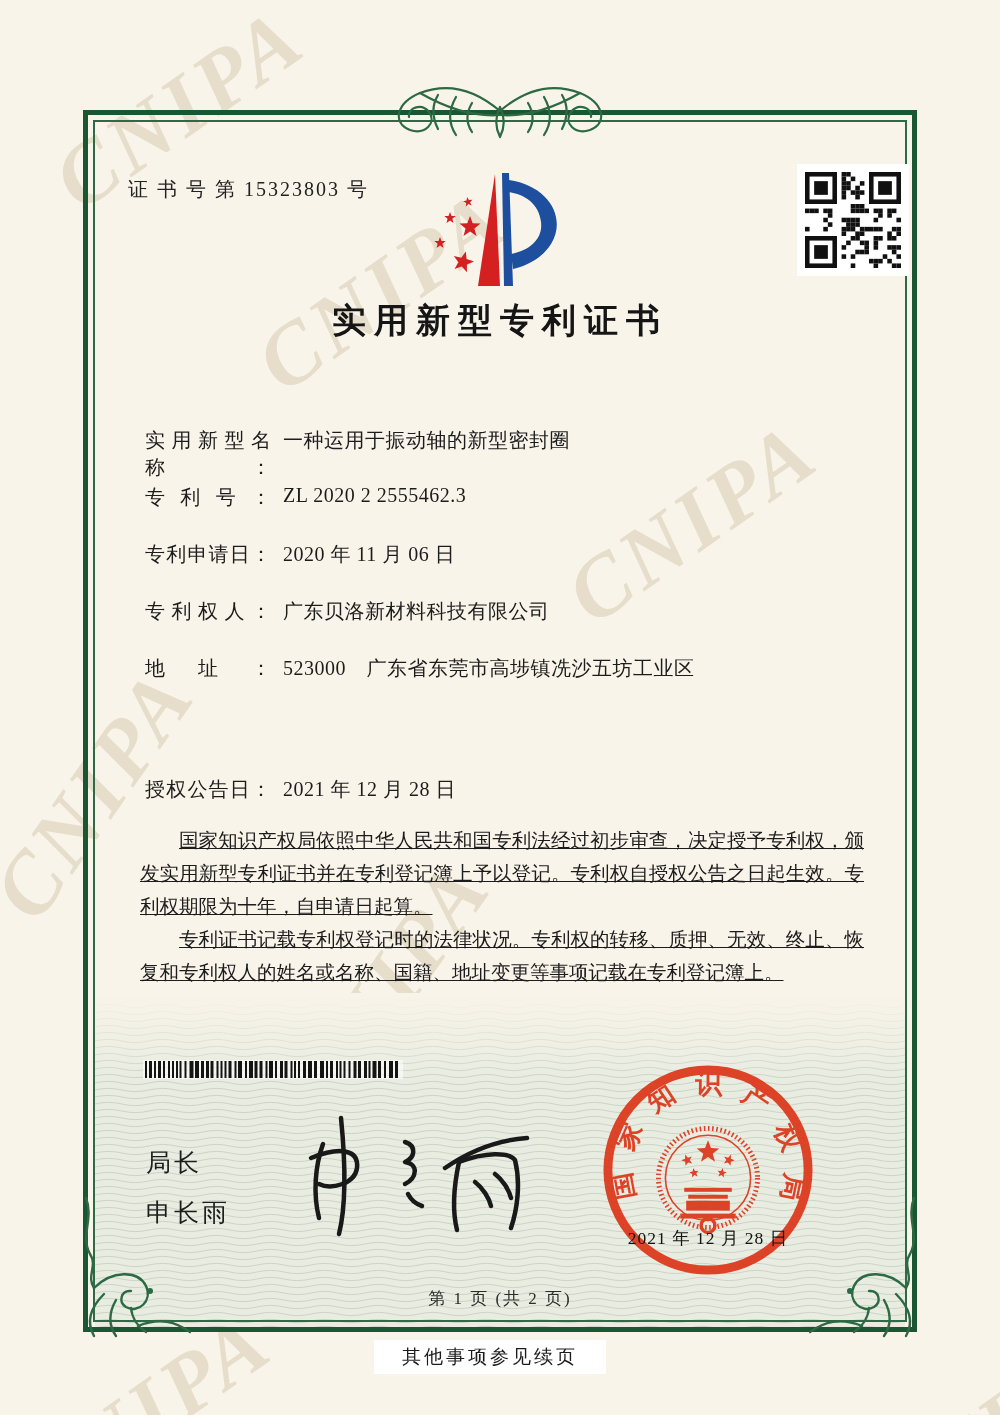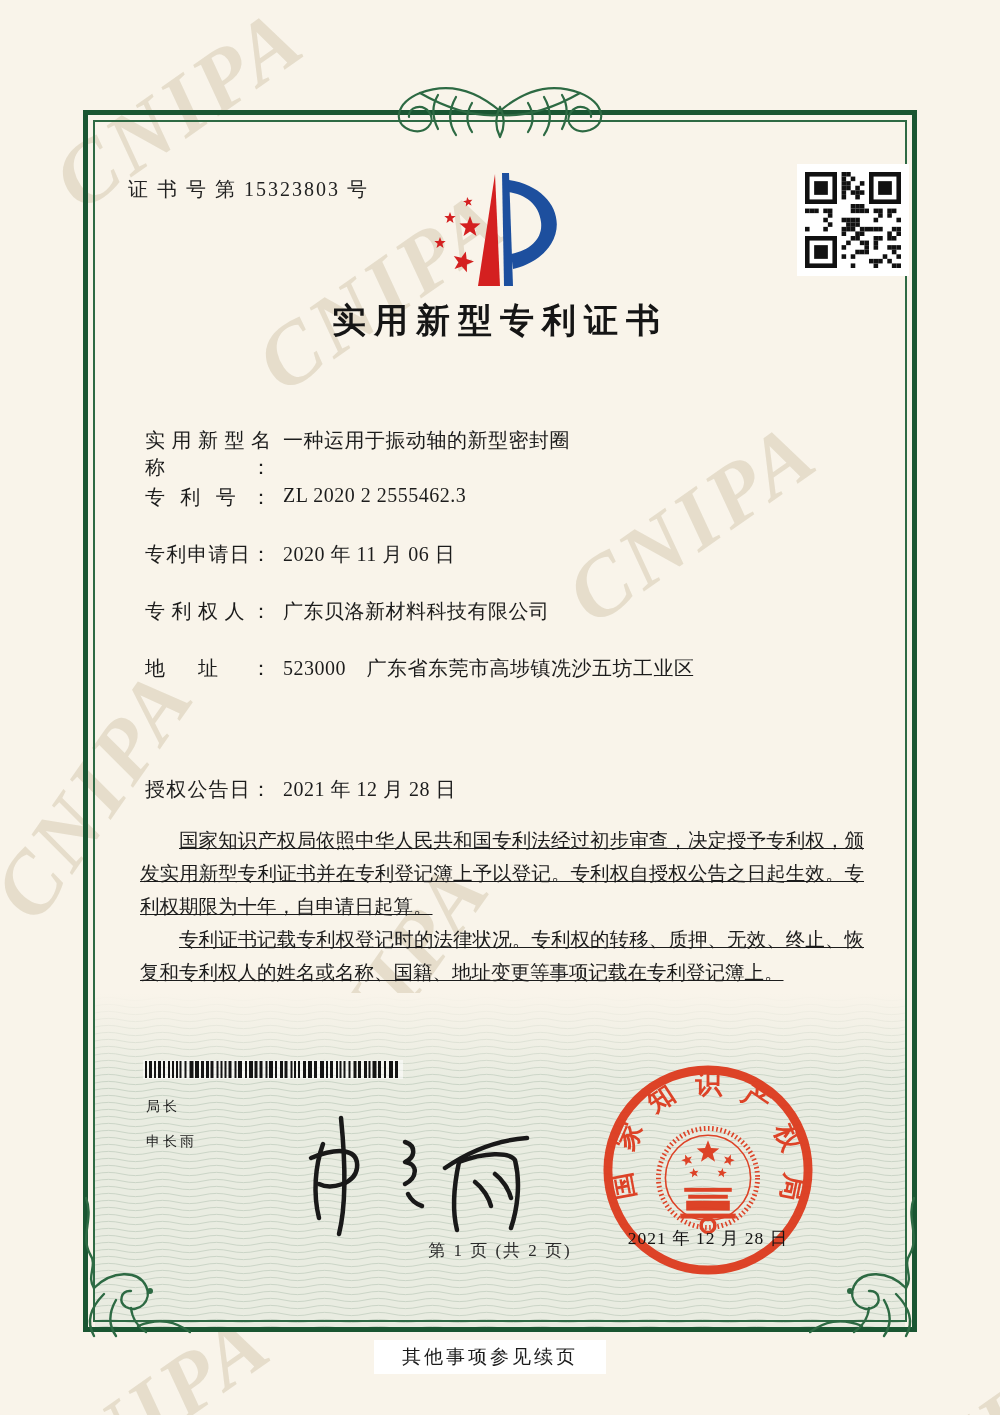--- a/index.html
+++ b/index.html
@@ -43,28 +43,28 @@
              font-size:20px;color:#1c1c1c;}
   .grant-no{margin-left:62px;display:flex;}
 
   
   .body-text{position:absolute;left:140px;top:824px;width:724px;z-index:5;
              font-size:19.5px;line-height:33px;color:#1c1c1c;text-align:justify;}
   .body-text p{margin:0;text-indent:2em;text-decoration:underline;}
 
   
   .barcode{position:absolute;left:143px;top:1060px;z-index:5;background:rgba(255,255,255,.55);padding:1px;}
-  .signer{position:absolute;left:146px;top:1098px;z-index:5;
-          font-family:Liberation Mono, monospace;font-size:14px;color:#1d1d1d;}
+  .signer{position:absolute;left:146px;top:1146px;z-index:5;
+          font-family:Liberation Mono, monospace;font-size:25px;color:#1d1d1d;}
   .signer div{margin-bottom:17px;letter-spacing:3px;}
   .signature{position:absolute;left:295px;top:1106px;z-index:6;}
   .seal{position:absolute;left:599px;top:1061px;z-index:5;opacity:.95;}
   .seal-date{position:absolute;left:599px;top:1226px;width:218px;text-align:center;z-index:6;
              font-size:17.5px;letter-spacing:1px;color:#141414;}
-  .page-num{position:absolute;left:0;top:1239px;width:1000px;text-align:center;z-index:5;
+  .page-num{position:absolute;left:0;top:1287px;width:1000px;text-align:center;z-index:5;
             font-size:17px;color:#2c2c2c;letter-spacing:2px;}
   .footer-note{position:absolute;left:49%;top:1340px;transform:translateX(-50%);z-index:5;
                background:#ffffff;padding:4px 28px;font-size:19px;letter-spacing:3px;color:#1c1c1c;}
 </style>
 </head>
 <body>
 
 <span class="wm" style="left:35px;top:148px;">CNIPA</span>
 <span class="wm" style="left:238px;top:330px;">CNIPA</span>
 <span class="wm" style="left:548px;top:562px;">CNIPA</span>

